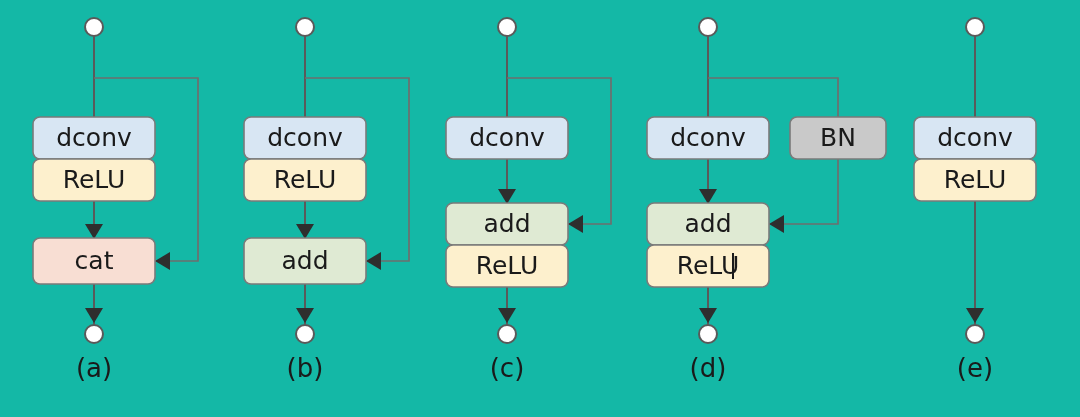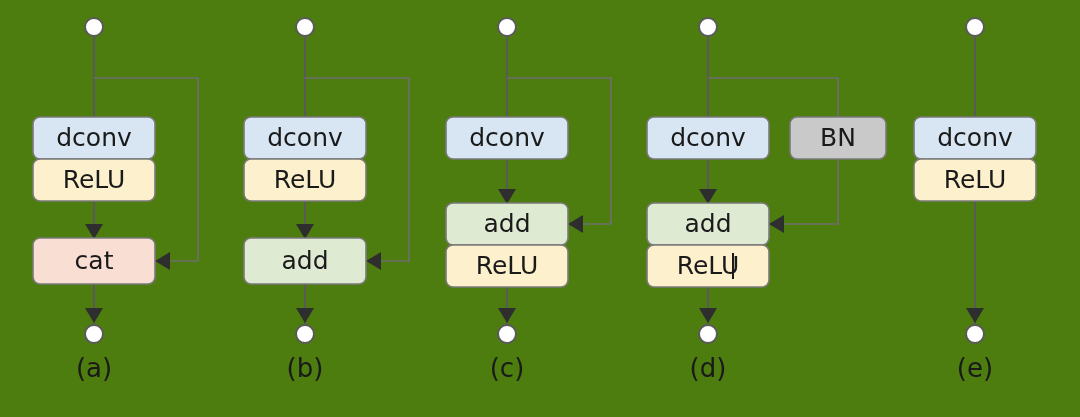--- a/index.html
+++ b/index.html
@@ -11,21 +11,21 @@
   body {
     width: 1080px;
     height: 417px;
     overflow: hidden;
     font-family: "DejaVu Sans", "Liberation Sans", sans-serif;
   }
   #figure-root {
     position: relative;
     width: 1080px;
     height: 417px;
-    background: #4d7c0f;
+    background: #14b8a6;
   }
   svg#diagram {
     display: block;
     width: 1080px;
     height: 417px;
   }
   .node-box {
     stroke: #7a7a7a;
     stroke-width: 1.6;
   }

